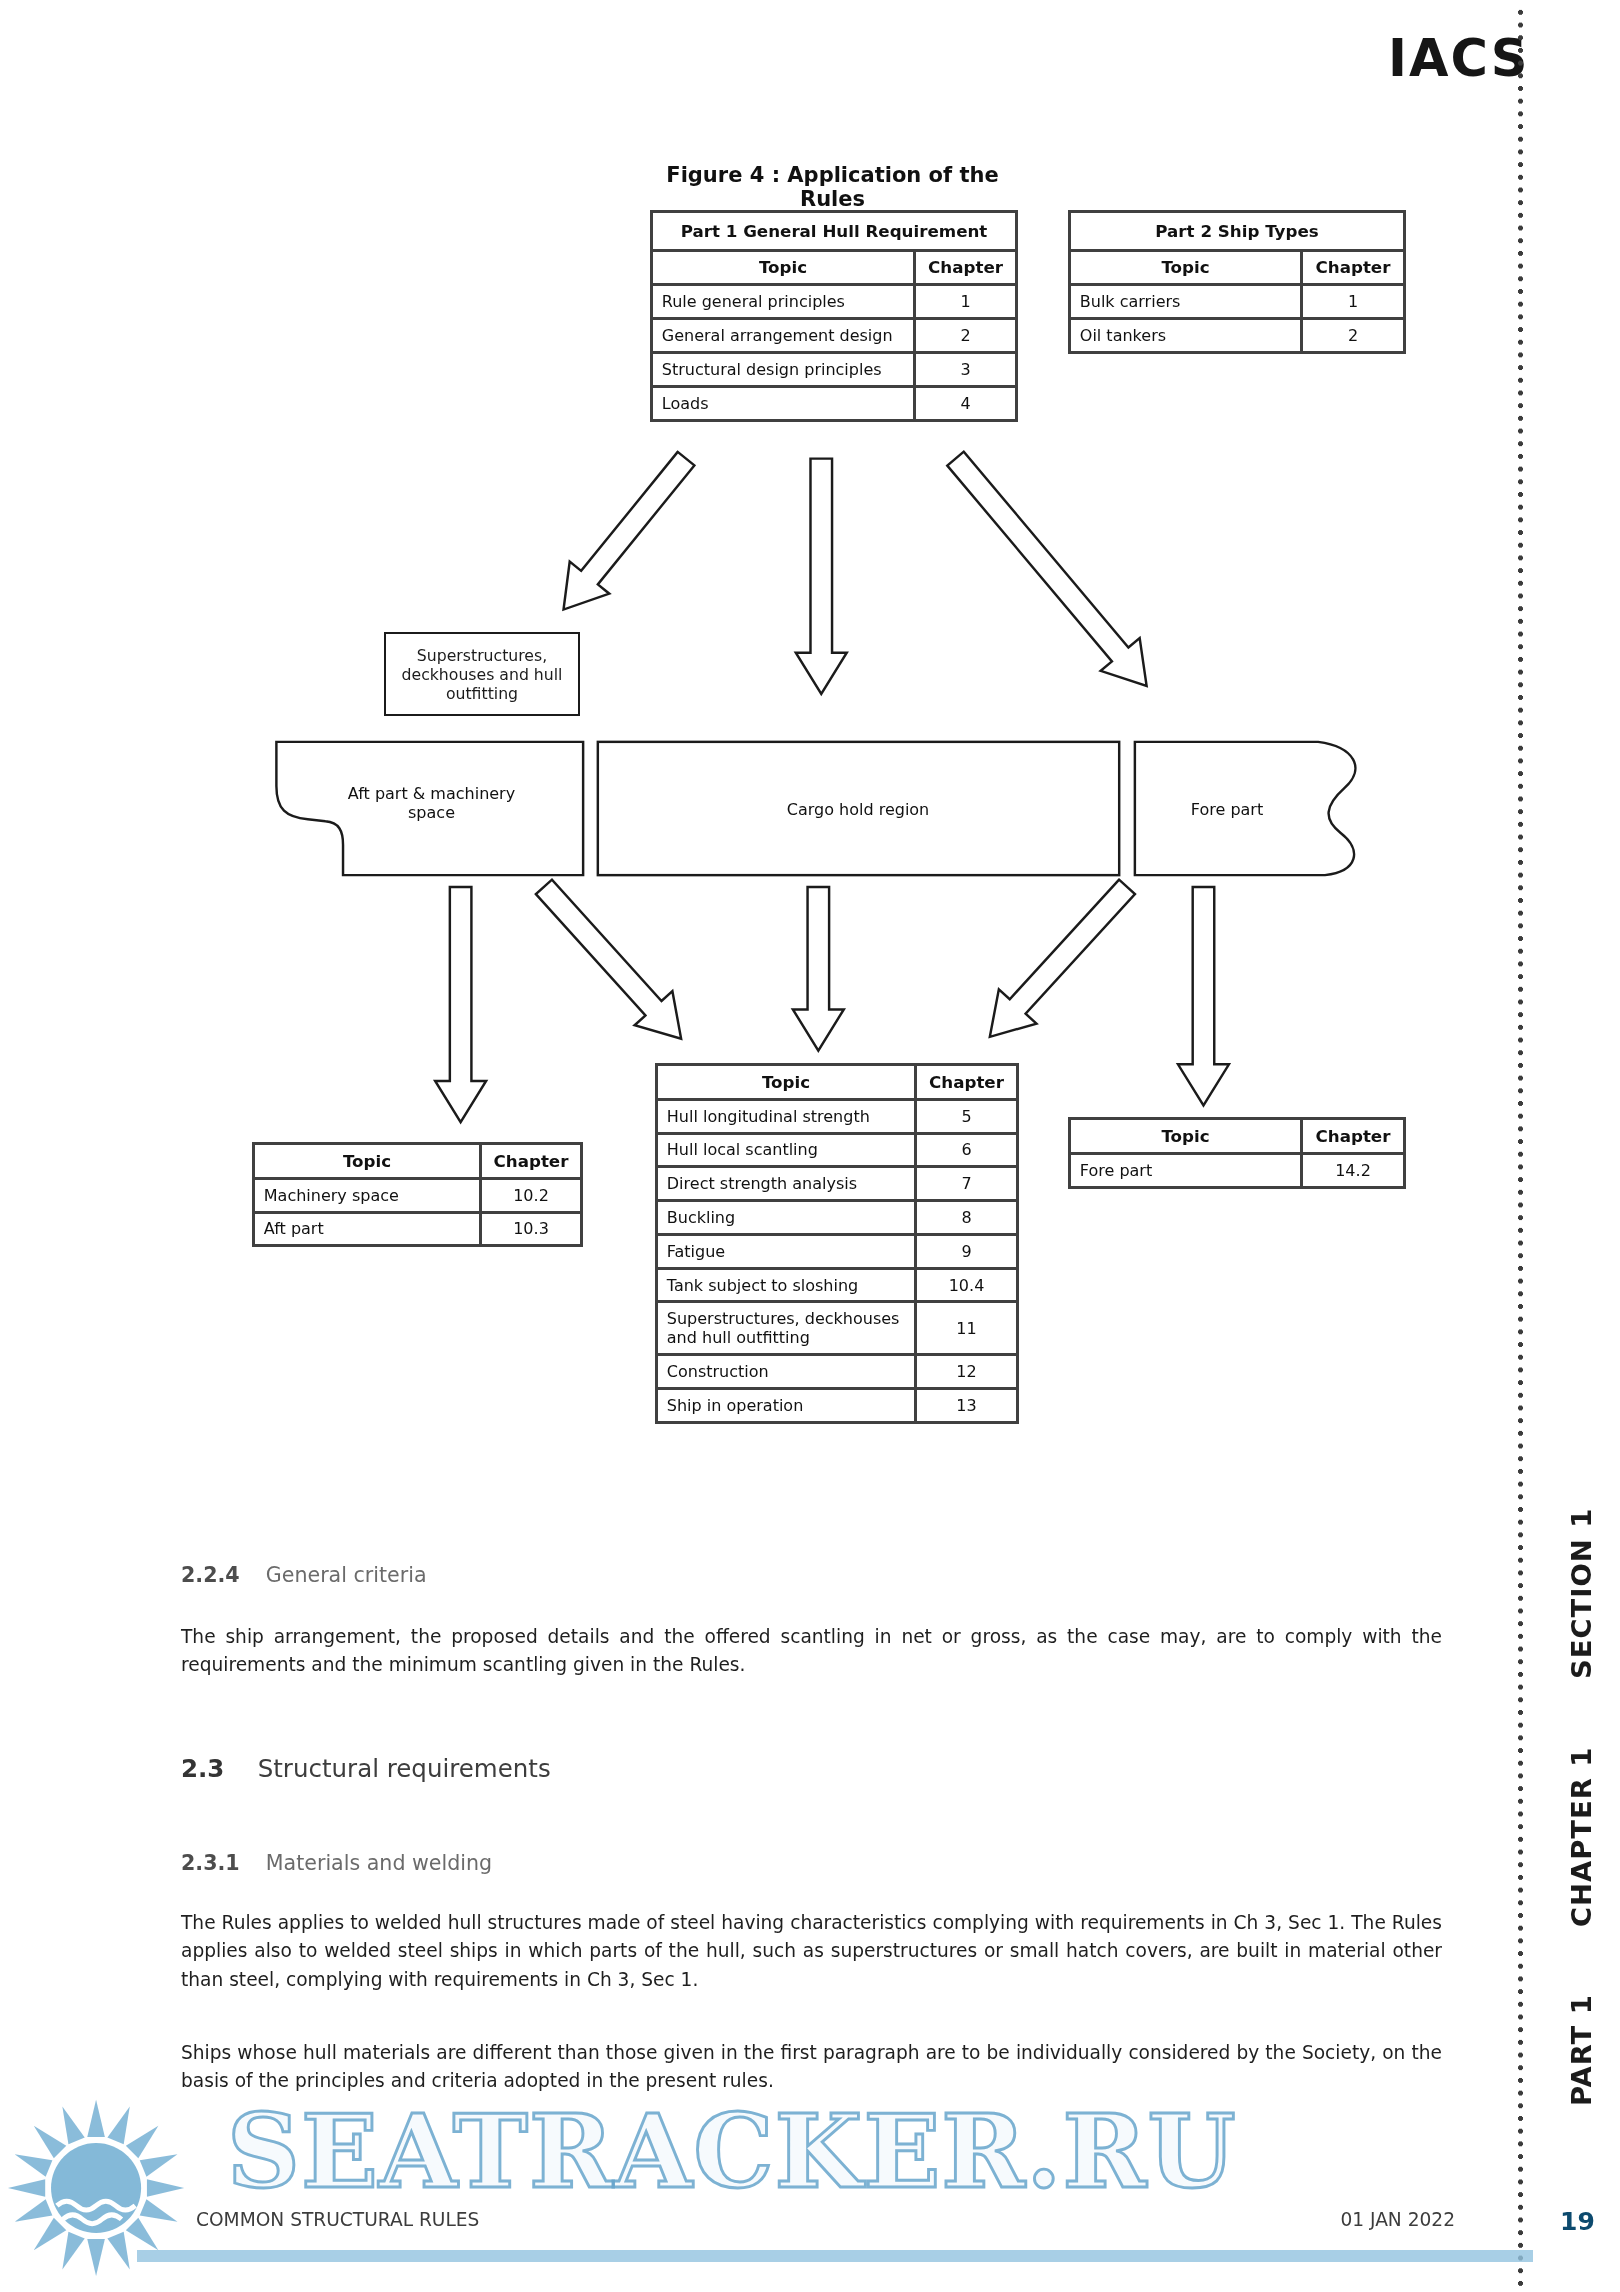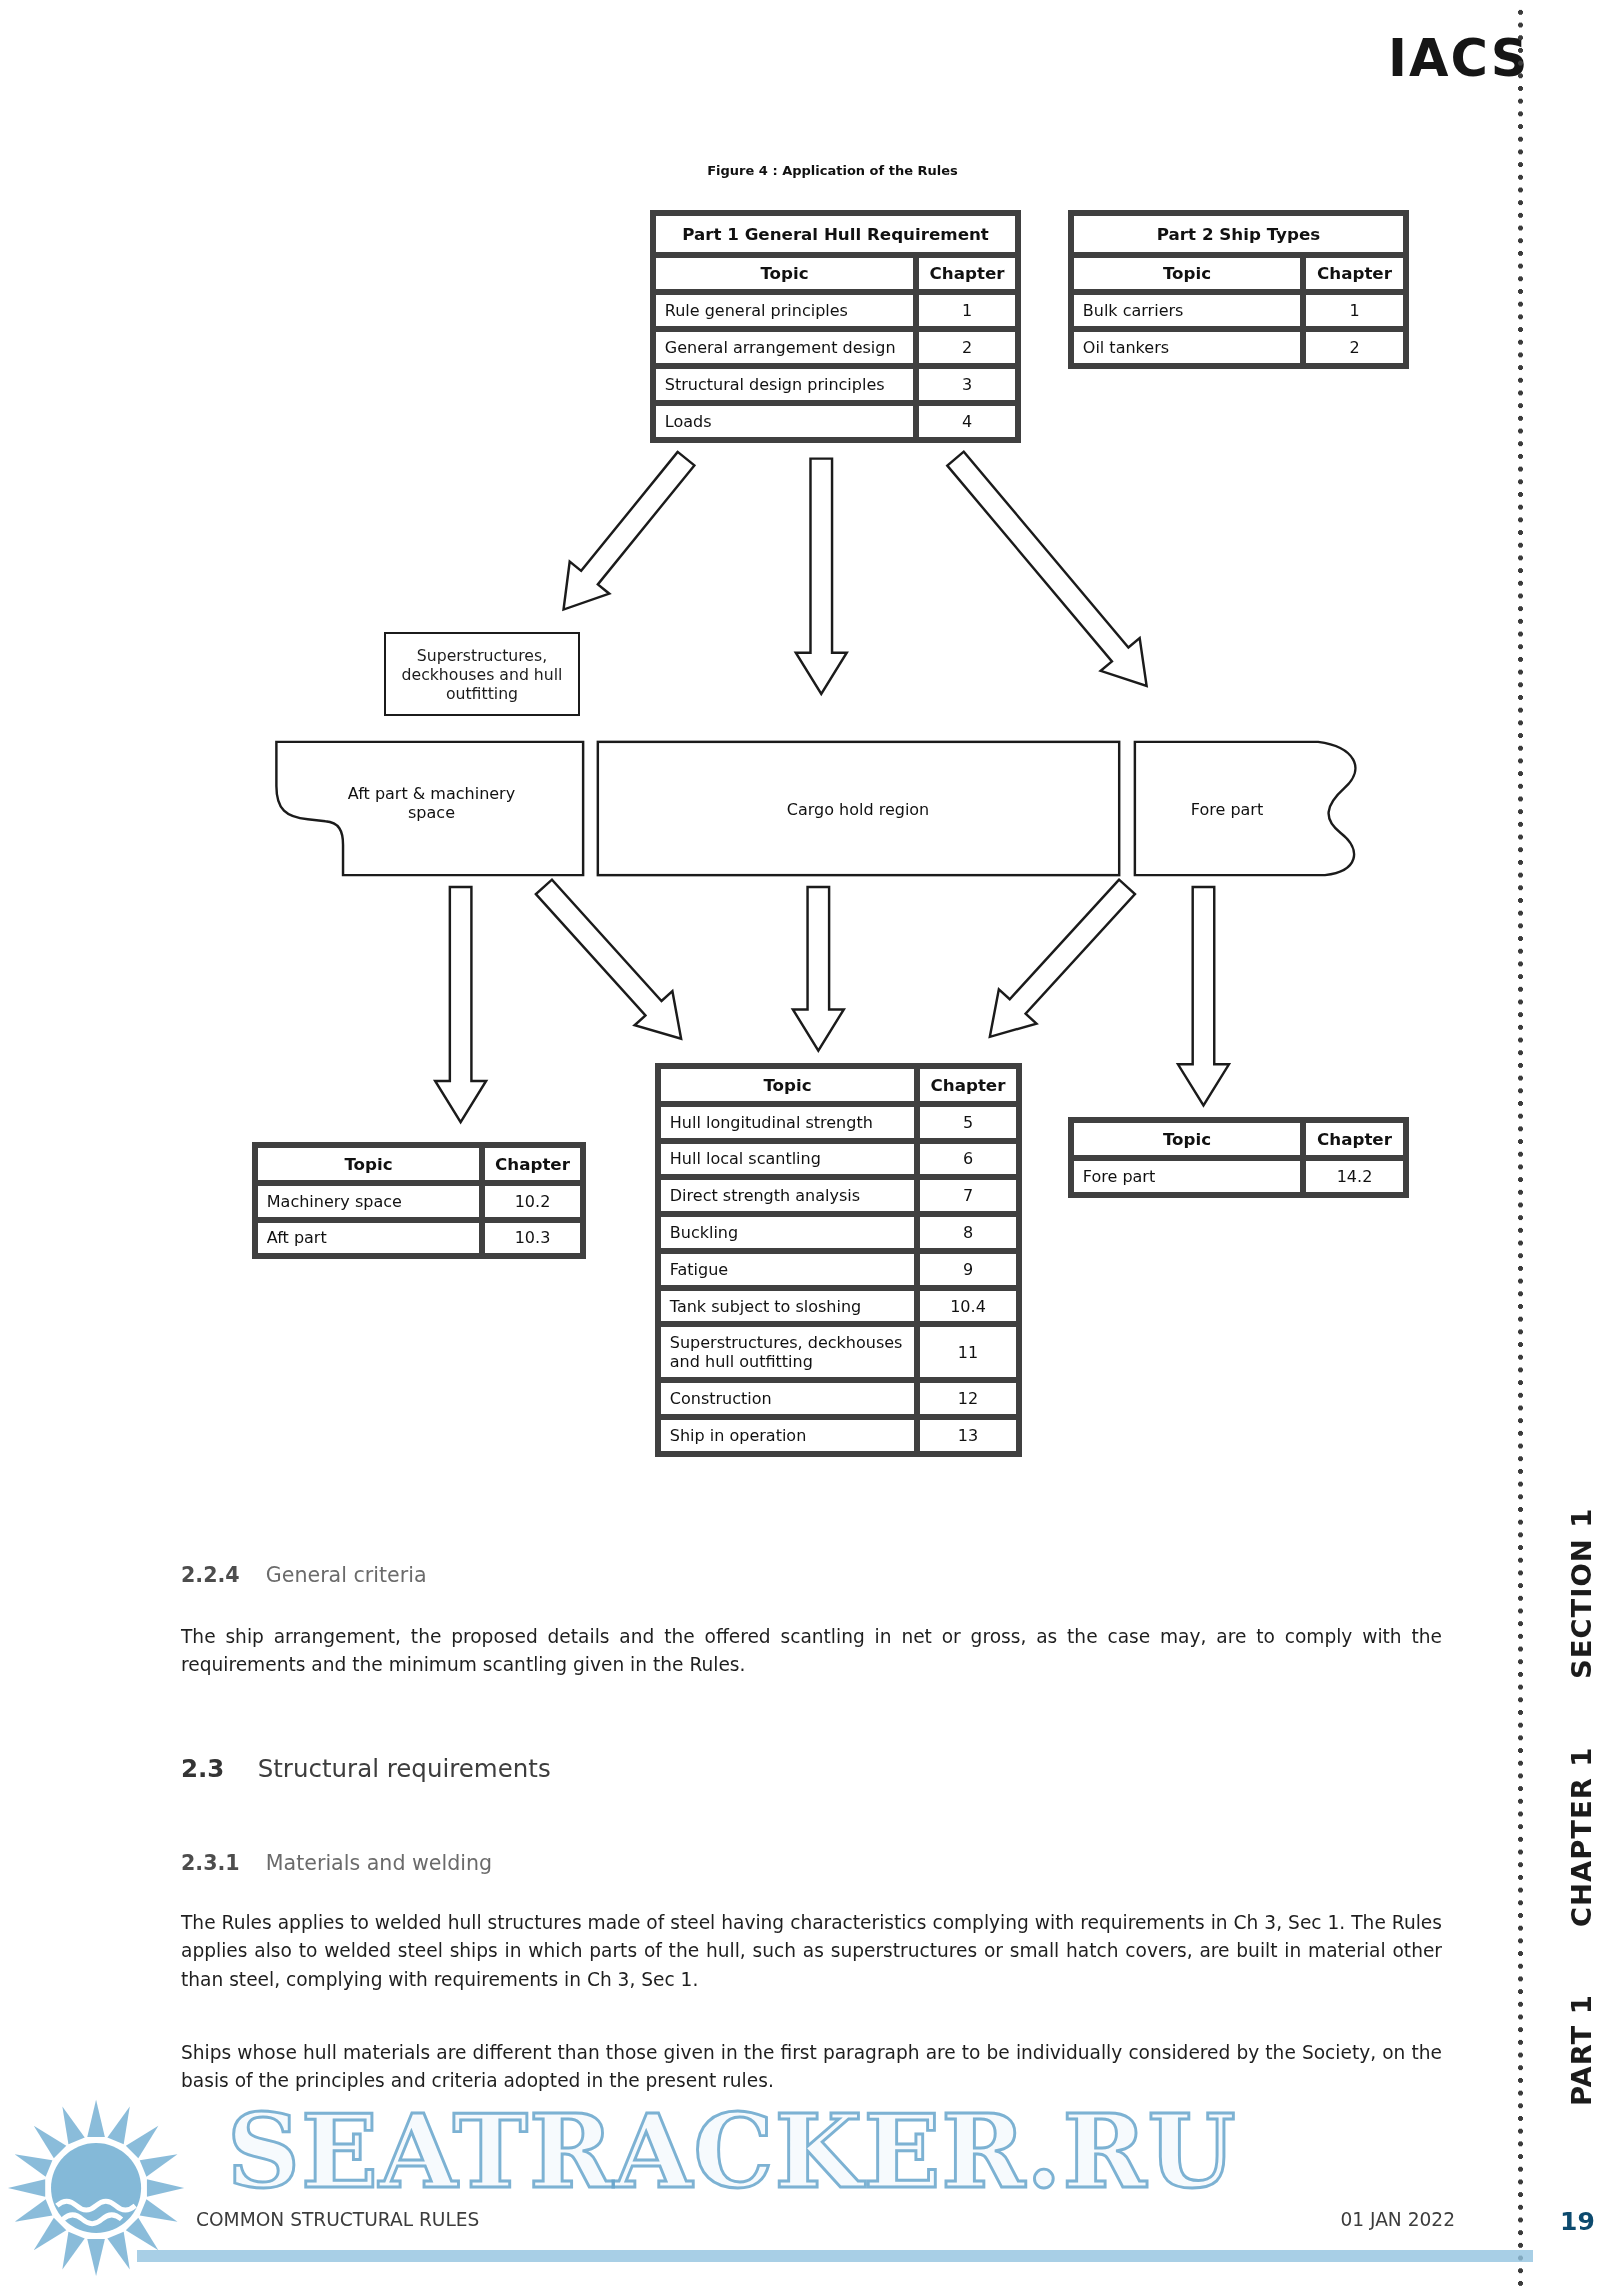--- a/index.html
+++ b/index.html
@@ -12,28 +12,28 @@
   
   .iacs-logo {
     left:1388px; top:29px; width:137px;
     font-size:51px; font-weight:bold; letter-spacing:2px; color:#161616;
     font-family:"DejaVu Sans", sans-serif;
   }
 
   
   .fig-caption {
     left:650px; top:163px; width:365px; text-align:center;
-    font-weight:bold; font-size:13px; color:#111; z-index:3;
+    font-weight:bold; font-size:21px; color:#111; z-index:3;
   }
   svg.fig-canvas { left:0; top:0; z-index:1; pointer-events:none; }
   table.tbl {
     position:absolute; border-collapse:collapse; background:#fff;
     table-layout:fixed; z-index:2;
   }
-  .tbl td { border:6px solid #404040; padding:5.9px 8.8px; font-size:16px; color:#111; }
+  .tbl td { border:3px solid #404040; padding:5.9px 8.8px; font-size:16px; color:#111; }
   .tbl td.ttl { font-weight:bold; text-align:center; font-size:16.7px; padding:7.8px 3.9px; }
   .tbl td.hdr { font-weight:bold; text-align:center; font-size:16.7px; }
   .tbl td.ch  { text-align:center; }
 
   .super-box {
     left:384px; top:632px; width:196px; height:84px; z-index:2;
     border:2px solid #1b1b1b; background:#fff;
     display:flex; align-items:center; justify-content:center;
     text-align:center; font-size:15.7px; padding:2px 7.8px; box-sizing:border-box;
   }

